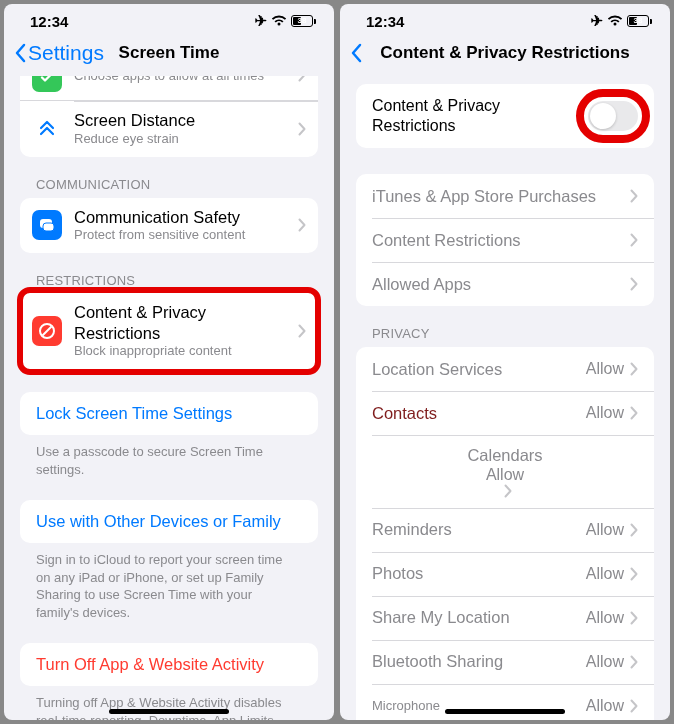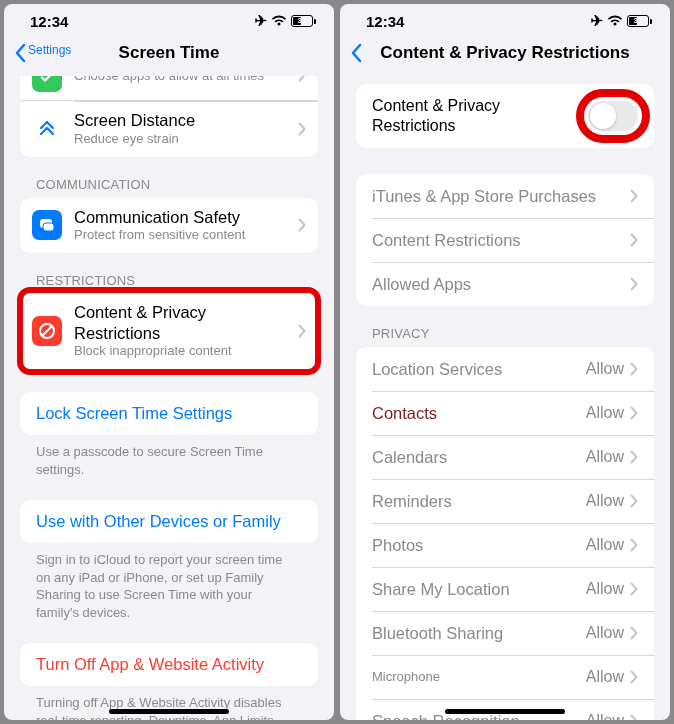--- a/index.html
+++ b/index.html
@@ -1,21 +1,21 @@
 <!DOCTYPE html>
 <html><head>
   <meta charset="utf-8">
   <style>
     * { margin: 0; padding: 0; box-sizing: border-box; -webkit-font-smoothing: antialiased; }
     body { background: #888; font-family: -apple-system, "SF Pro Text", "Helvetica Neue", Arial, sans-serif; display: flex; gap: 6px; padding: 4px; width: 674px; height: 724px; }
     .phone { background: #f2f2f7; width: 331px; height: 716px; border-radius: 8px; overflow: hidden; position: relative; display: flex; flex-direction: column; }
     .status-bar { display: flex; justify-content: space-between; align-items: center; padding: 6px 18px 2px 26px; height: 30px; font-size: 15px; font-weight: 600; }
     .status-right { display: flex; align-items: center; gap: 4px; }
     .nav { display: flex; align-items: center; padding: 6px 12px 10px 10px; position: relative; height: 42px; }
-    .nav-back { display: flex; color: #007aff; font-size: 12px; }
+    .nav-back { display: flex; align-items: center; color: #007aff; font-size: 21px; }
     .nav-back svg { margin-right: 2px; }
     .nav-title { position: absolute; left: 0; right: 0; text-align: center; font-size: 17px; font-weight: 600; pointer-events: none; }
     .scroll { flex: 1; overflow-y: auto; overflow-x: hidden; }
     .scroll::-webkit-scrollbar { width: 0; }
     .group { margin: 0 16px 20px 16px; background: #fff; border-radius: 10px; overflow: hidden; }
     .group.first-trim { margin-top: -8px; border-top-left-radius: 0; border-top-right-radius: 0; }
     .section-header { font-size: 13px; color: #8a8a8e; margin: 0 32px 6px 32px; text-transform: uppercase; letter-spacing: 0.2px; }
     .row { display: flex; align-items: center; padding: 9px 12px; min-height: 44px; position: relative; }
     .row + .row::before { content: ""; position: absolute; top: 0; left: 54px; right: 0; height: 0.5px; background: #d8d8dc; }
     .row.nosep + .row::before, .group.flat .row + .row::before { left: 16px; }
@@ -220,21 +220,21 @@
             <path d="M1.5 1.5L6.5 7l-5 5.5" stroke="currentColor" stroke-width="2" fill="none" stroke-linecap="round" stroke-linejoin="round"></path>
           </svg>
         </div>
         <div class="row" style="padding: 10px 16px;">
           <div class="row-title" style="flex:1;color:#7f1d1d;font-size:16.5px">Contacts</div>
           <span class="detail">Allow</span>
           <svg class="chevron" width="8" height="14" viewBox="0 0 8 14">
             <path d="M1.5 1.5L6.5 7l-5 5.5" stroke="currentColor" stroke-width="2" fill="none" stroke-linecap="round" stroke-linejoin="round"></path>
           </svg>
         </div>
-        <div class="row" style="padding: 10px 16px;">
+        <div class="row" style="padding: 10px 16px; flex-direction: column;">
           <div class="row-title" style="flex:1;color:#8a8a8e;font-size:16.5px">Calendars</div>
           <span class="detail">Allow</span>
           <svg class="chevron" width="8" height="14" viewBox="0 0 8 14">
             <path d="M1.5 1.5L6.5 7l-5 5.5" stroke="currentColor" stroke-width="2" fill="none" stroke-linecap="round" stroke-linejoin="round"></path>
           </svg>
         </div>
         <div class="row" style="padding: 10px 16px;">
           <div class="row-title" style="flex:1;color:#8a8a8e;font-size:16.5px">Reminders</div>
           <span class="detail">Allow</span>
           <svg class="chevron" width="8" height="14" viewBox="0 0 8 14">

